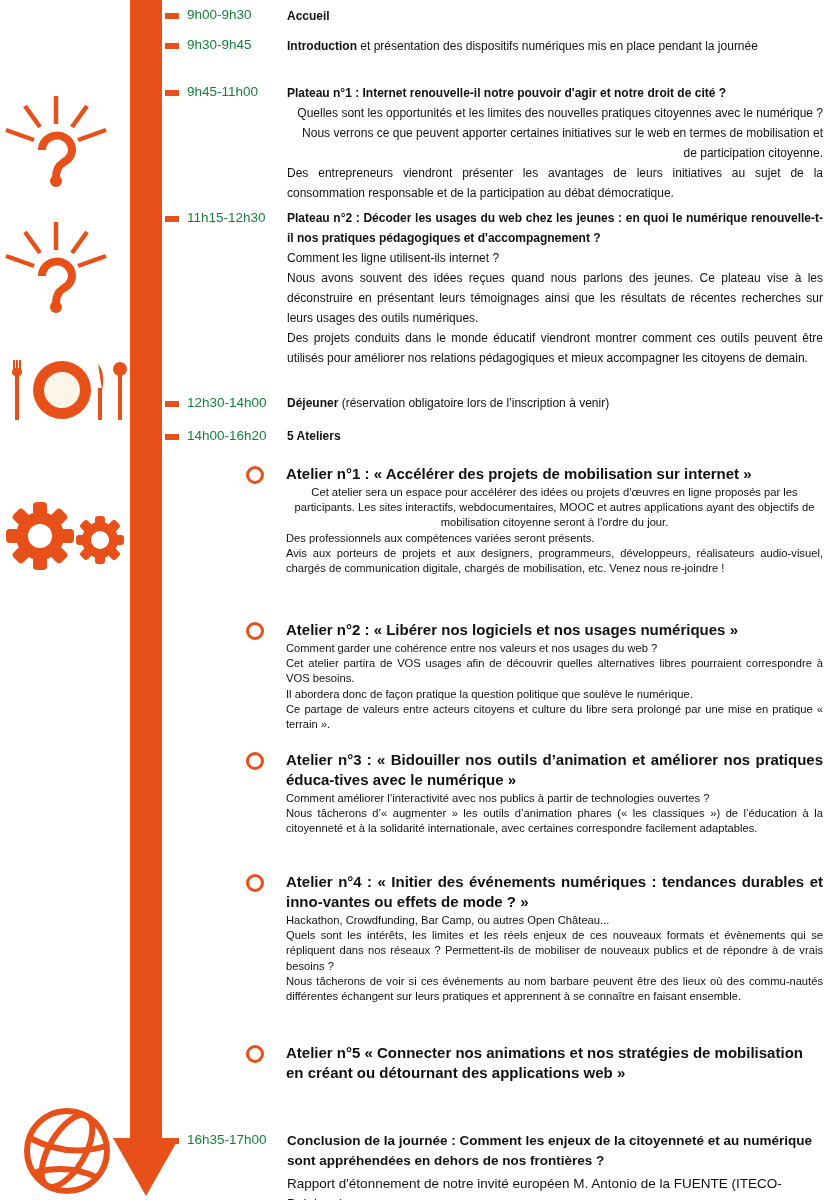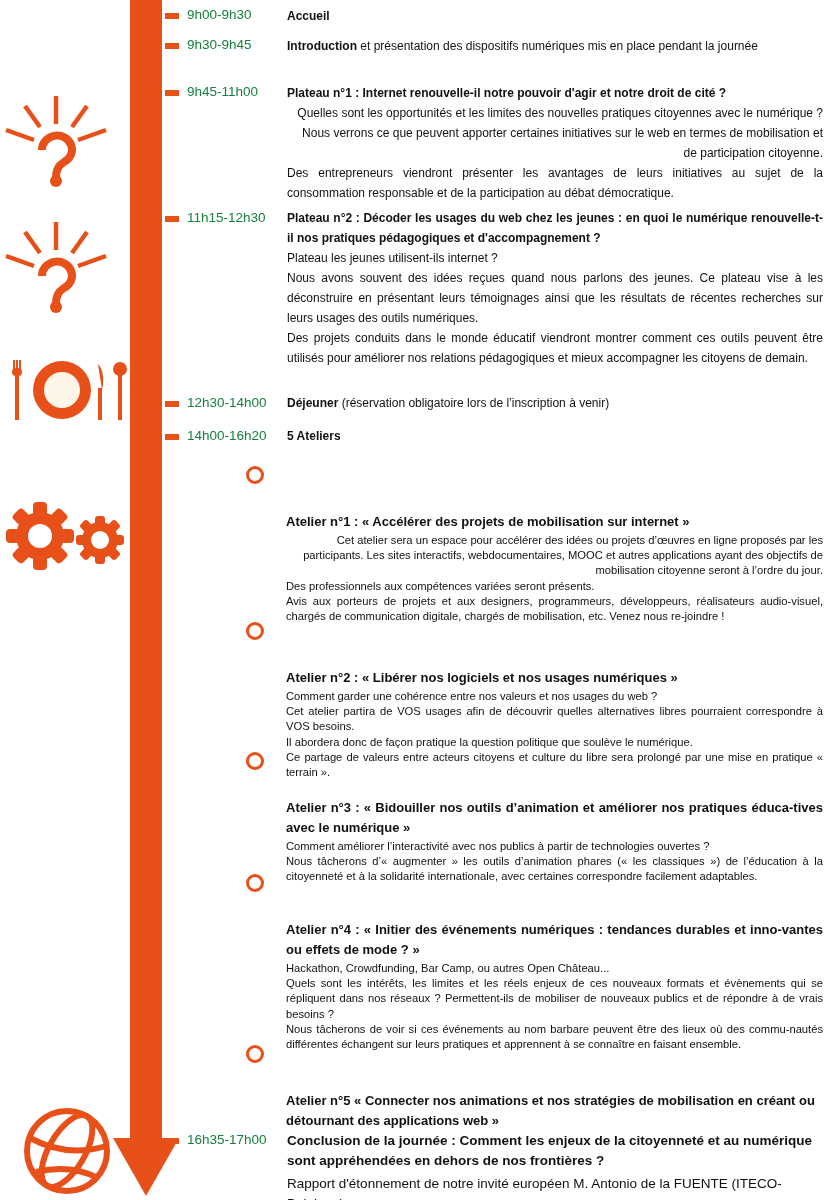--- a/index.html
+++ b/index.html
@@ -16,21 +16,21 @@
 
   
   .tick { position: absolute; left: 165px; width: 14px; height: 6px; background: #e8501a; }
   .time { position: absolute; left: 187px; font-size: 13.5px; color: #15803d; white-space: nowrap; }
   .entry { position: absolute; left: 287px; width: 536px; font-size: 12px; line-height: 20px; text-align: justify; }
   .entry b { font-weight: bold; }
 
   
   .ring { position: absolute; left: 246px; width: 12px; height: 12px; border: 3.5px solid #e8501a; border-radius: 50%; }
   .atelier { position: absolute; left: 286px; width: 537px; text-align: justify; }
-  .atelier .at-title { font-size: 13px; font-weight: bold; line-height: 20px; margin-bottom: 1px; margin-top: 48px; }
+  .atelier .at-title { font-size: 15px; font-weight: bold; line-height: 20px; margin-bottom: 1px; }
   .atelier .at-body { font-size: 11.2px; line-height: 15.2px; }
   .atelier .at-body p { margin: 0; }
   .at5 .at-title { font-weight: bold; }
 
   .conclusion { position: absolute; left: 287px; top: 1131px; width: 536px; font-size: 13.5px; line-height: 20px; }
   .conclusion .ctitle { font-weight: bold; }
   .conclusion .cbody { margin-top: 3px; }
 </style>
 </head>
 <body>
@@ -131,42 +131,42 @@
 <div class="entry" style="top:83px">
   <b>Plateau n°1 : Internet renouvelle-il notre pouvoir d'agir et notre droit de cité ?</b>
   <div style="text-align:right">Quelles sont les opportunités et les limites des nouvelles pratiques citoyennes avec le numérique ? Nous verrons ce que peuvent apporter certaines initiatives sur le web en termes de mobilisation et de participation citoyenne.</div>
   <div>Des entrepreneurs viendront présenter les avantages de leurs initiatives au sujet de la consommation responsable et de la participation au débat démocratique.</div>
 </div>
 
 <div class="tick" style="top:216px"></div>
 <div class="time" style="top:210px">11h15-12h30</div>
 <div class="entry" style="top:208px">
   <b>Plateau n°2 : Décoder les usages du web chez les jeunes : en quoi le numérique renouvelle-t-il nos pratiques pédagogiques et d'accompagnement ?</b>
-  <div>Plateau les jeunes utilisent-ils internet ?</div>
+  <div>Comment les ligne utilisent-ils internet ?</div>
   <div>Nous avons souvent des idées reçues quand nous parlons des jeunes. Ce plateau vise à les déconstruire en présentant leurs témoignages ainsi que les résultats de récentes recherches sur leurs usages des outils numériques.</div>
   <div>Des projets conduits dans le monde éducatif viendront montrer comment ces outils peuvent être utilisés pour améliorer nos relations pédagogiques et mieux accompagner les citoyens de demain.</div>
 </div>
 
 <div class="tick" style="top:401px"></div>
 <div class="time" style="top:395px">12h30-14h00</div>
 <div class="entry" style="top:393px">
   <b>Déjeuner</b><span> (réservation obligatoire lors de l’inscription à venir)</span>
 </div>
 
 <div class="tick" style="top:434px"></div>
 <div class="time" style="top:428px">14h00-16h20</div>
 <div class="entry" style="top:426px">
   <b>5 Ateliers</b>
 </div>
 
 <div class="ring" style="top:466px"></div>
 <div class="atelier" style="top:464px">
   <div class="at-title">Atelier n°1 : « Accélérer des projets de mobilisation sur internet »</div>
   <div class="at-body">
-    <p style="text-align:right">Cet atelier sera un espace pour accélérer des idées ou projets d’œuvres en ligne proposés par les participants. Les sites interactifs, webdocumentaires, MOOC et autres applications ayant des objectifs de mobilisation citoyenne seront à l’ordre du jour.</p>
+    <p style="text-align:center">Cet atelier sera un espace pour accélérer des idées ou projets d’œuvres en ligne proposés par les participants. Les sites interactifs, webdocumentaires, MOOC et autres applications ayant des objectifs de mobilisation citoyenne seront à l’ordre du jour.</p>
     <p>Des professionnels aux compétences variées seront présents.</p>
     <p>Avis aux porteurs de projets et aux designers, programmeurs, développeurs, réalisateurs audio-visuel, chargés de communication digitale, chargés de mobilisation, etc. Venez nous re-joindre !</p>
   </div>
 </div>
 
 <div class="ring" style="top:622px"></div>
 <div class="atelier" style="top:620px">
   <div class="at-title">Atelier n°2 : « Libérer nos logiciels et nos usages numériques »</div>
   <div class="at-body">
     <p>Comment garder une cohérence entre nos valeurs et nos usages du web ?</p>

